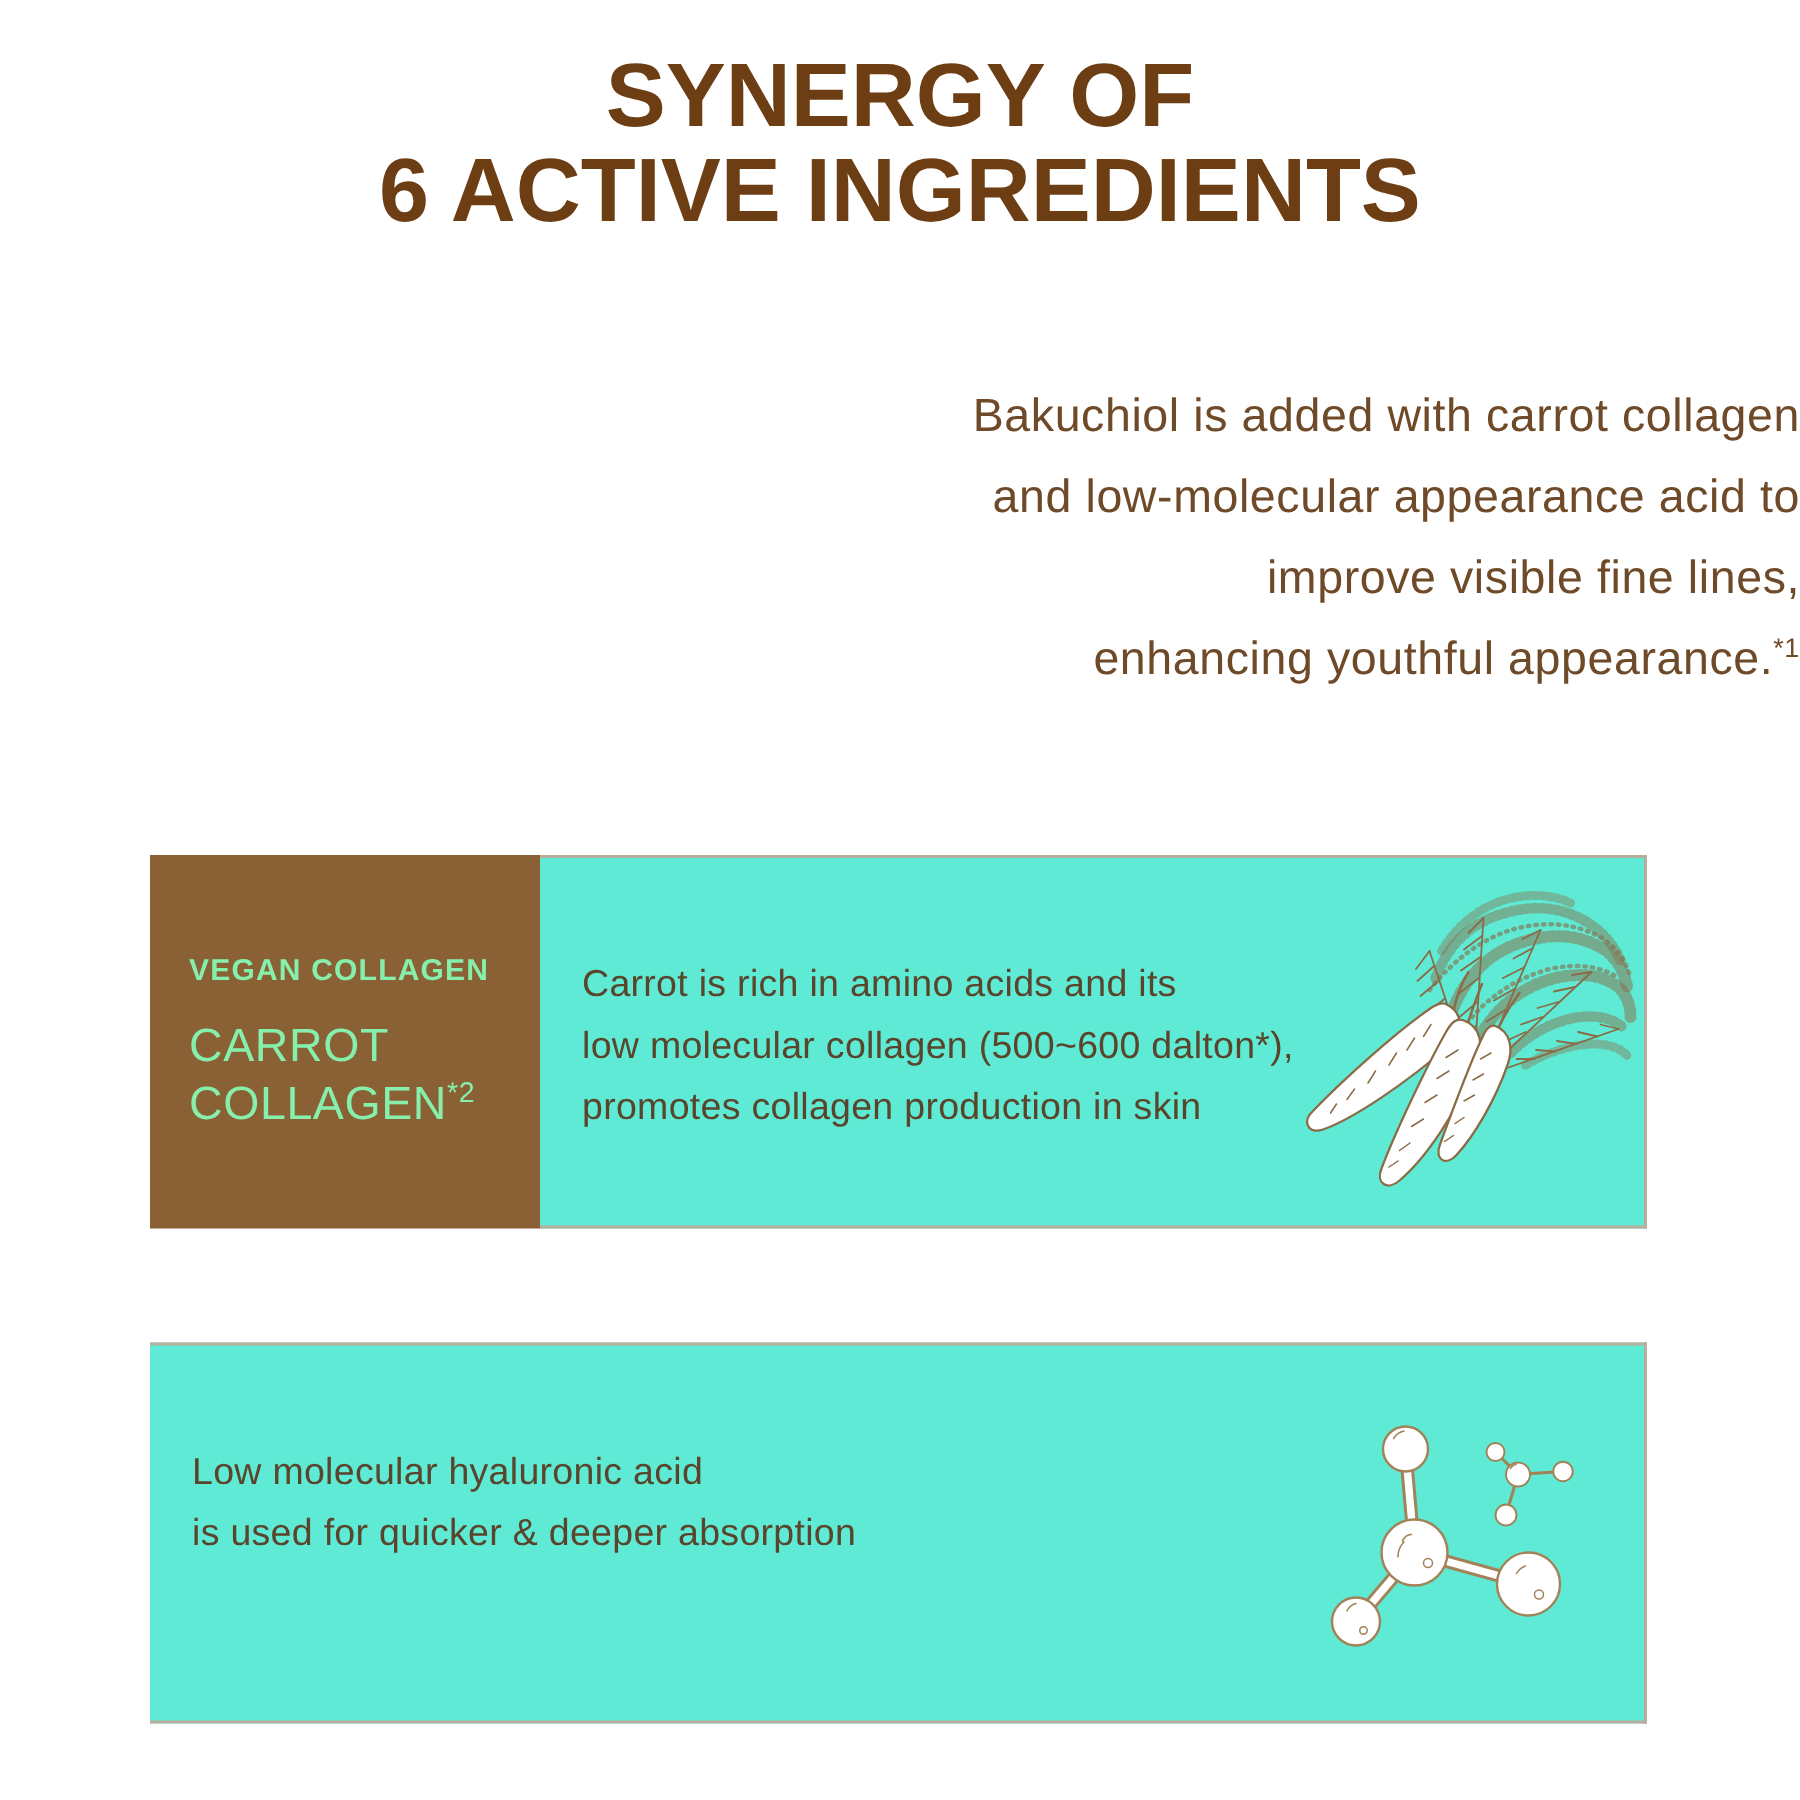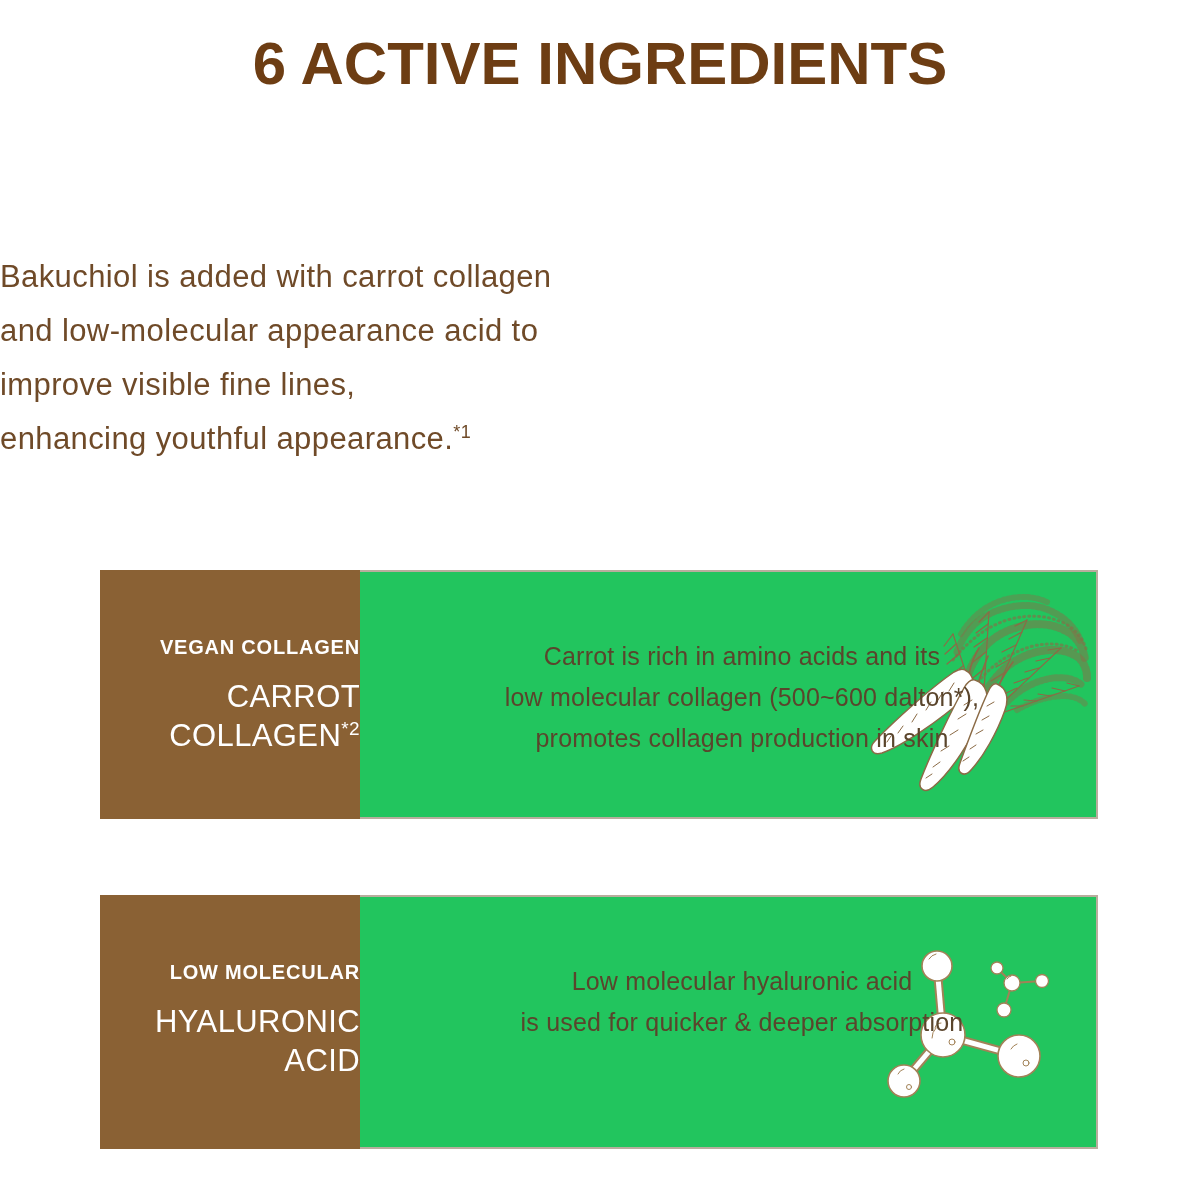--- a/index.html
+++ b/index.html
@@ -8,61 +8,60 @@
     position:relative; width:1200px; height:1200px; overflow:hidden;
     background:#ffffff; font-family:"Liberation Sans", sans-serif;
   }
   .page-title {
     position:absolute; top:32px; left:0; width:1200px;
     text-align:center; color:#6d3d13; font-weight:bold;
     font-size:60px; line-height:63px; letter-spacing:0px;
   }
   .intro {
     position:absolute; top:250px; left:0; width:1200px;
-    text-align:left; color:#6f4a28;
+    text-align:right; color:#6f4a28;
     font-size:31px; line-height:54px; letter-spacing:0.4px;
   }
   .intro sup { font-size:18px; vertical-align:super; line-height:0; }
   .card {
     position:absolute; left:100px; width:998px; display:flex;
   }
   .card-1 { top:570px; height:249px; }
   .card-2 { top:895px; height:254px; }
   .card-side {
-    width:260px; flex:0 0 260px; background:#8a6134; color:#ffffff;
+    width:260px; flex:0 0 260px; background:#8a6134; color:#86efac;
     padding:66px 0 0 26px;
-    text-align:right;
   }
   .eyebrow {
     font-size:20px; font-weight:bold; letter-spacing:0.8px; margin-bottom:18px;
   }
   .side-title {
     font-size:31px; font-weight:normal; line-height:39px; letter-spacing:0.4px;
   }
   .side-title sup { font-size:19px; vertical-align:super; line-height:0; }
   .card-content {
-    position:relative; flex:1 1 auto; background:#22c55e;
+    position:relative; flex:1 1 auto; background:#5eead4;
     border:2px solid #b9ad9d; border-left:none;
     padding:64px 0 0 28px;
-    text-align:center;
   }
   .body-lines {
     position:relative; z-index:2;
     font-size:25px; line-height:41px; color:#5a452c; letter-spacing:0.2px;
   }
   .illus { position:absolute; z-index:1; }
   .illus-carrots  { top:18px;  right:4px;  width:235px; height:205px; }
   .illus-molecule { top:46px;  right:12px; width:210px; height:170px; }
 </style>
 </head>
 <body>
 
 <div class="page">
 
   <div class="page-title">
+    <div>SYNERGY OF</div>
     <div>6 ACTIVE INGREDIENTS</div>
   </div>
 
   <div class="intro">
     <div>Bakuchiol is added with carrot collagen</div>
     <div>and low-molecular appearance acid to</div>
     <div>improve visible fine lines,</div>
     <div><span>enhancing youthful appearance.</span><sup>*1</sup></div>
   </div>
 
@@ -114,25 +113,20 @@
         <g stroke="#8b6b46" fill="none" stroke-width="1" stroke-linecap="round">
           <path d="M97,93 l-5,8 M86,102 l-5,8 M74,112 l-5,8 M60,124 l-5,8 M46,136 l-5,7 M34,146 l-4,6"></path>
           <path d="M115,110 l-8,5 M109,124 l-8,5 M101,140 l-8,5 M92,156 l-8,5 M83,172 l-7,5 M75,184 l-6,4"></path>
           <path d="M137,112 l-7,4 M132,126 l-7,4 M126,140 l-7,4 M119,155 l-6,4 M112,167 l-6,4"></path>
         </g>
       </svg>
     </div>
   </section>
 
   <section class="card card-2">
-    <aside class="card-side">
-      <div class="eyebrow">LOW MOLECULAR</div>
-      <div class="side-title">HYALURONIC</div>
-      <div class="side-title"><span>ACID</span><sup></sup></div>
-    </aside>
     <div class="card-content">
       <div class="body-lines">
         <div>Low molecular hyaluronic acid</div>
         <div>is used for quicker &amp; deeper absorption</div>
       </div>
       <svg class="illus illus-molecule" viewBox="0 0 210 170" aria-hidden="true">
         <g fill="none">
           <line x1="69" y1="92" x2="63" y2="23" stroke="#a28257" stroke-width="9"></line>
           <line x1="69" y1="92" x2="30" y2="138" stroke="#a28257" stroke-width="9"></line>
           <line x1="69" y1="92" x2="145" y2="113" stroke="#a28257" stroke-width="9"></line>

